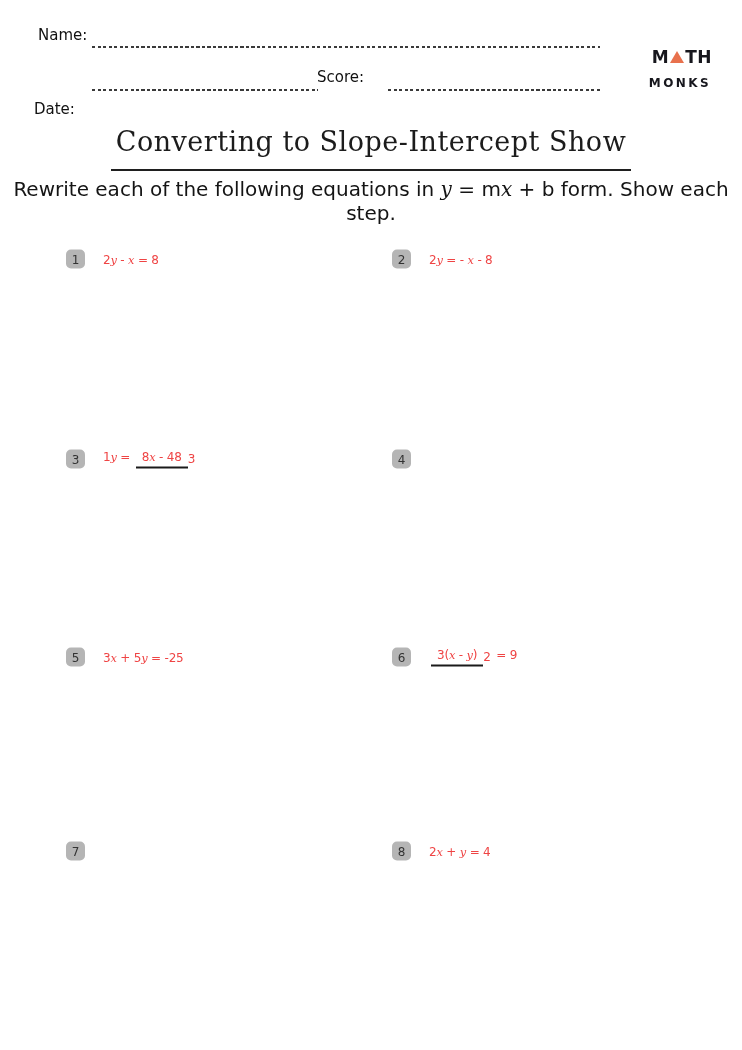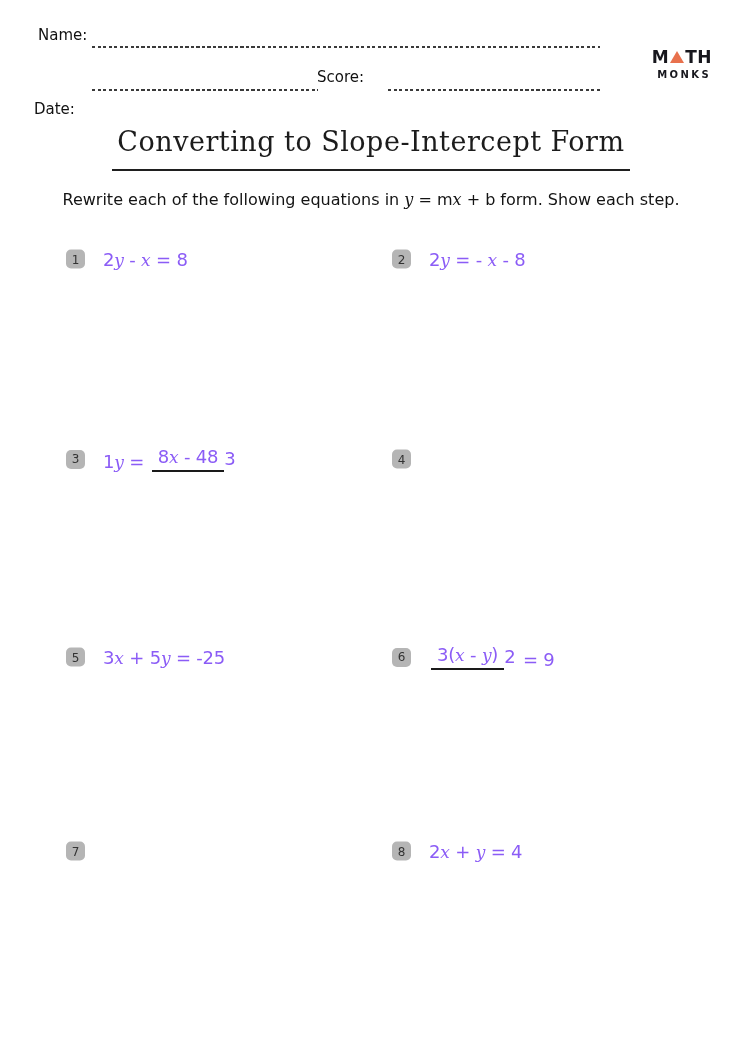--- a/index.html
+++ b/index.html
@@ -48,25 +48,25 @@
     line-height: 1;
   }
   .logo-triangle {
     width: 0; height: 0;
     border-left: 7px solid transparent;
     border-right: 7px solid transparent;
     border-bottom: 12px solid #e8714d;
     margin: 0 1px 1px 1px;
   }
   .logo-sub {
-    font-size: 10px;
+    font-size: 12px;
     font-weight: bold;
     letter-spacing: 2.4px;
     color: #17171d;
-    margin-top: 3px;
+    margin-top: 10px;
     margin-right: 1px;
   }
 
   
   .title-wrap {
     position: absolute;
     left: 0; right: 0; top: 126px;
     text-align: center;
   }
   .title {
@@ -76,23 +76,22 @@
     font-size: 27px;
     letter-spacing: 0.5px;
     color: #1c1c1c;
     padding: 0 5px 12px 5px;
     border-bottom: 2px solid #1f1f1f;
   }
   .instructions {
     position: absolute;
     left: 0; right: 0; top: 177px;
     text-align: center;
-    font-size: 16px;
+    font-size: 20px;
     color: #141414;
-    margin-top: 13px;
   }
   .instructions .var { font-family: "DejaVu Serif", serif; font-style: italic; }
 
   
   .problem {
     position: absolute;
     display: flex;
     align-items: center;
     gap: 18px;
     transform: translateY(-50%);
@@ -113,23 +112,23 @@
     background: #b5b5b5;
     border-radius: 5px;
     display: flex;
     align-items: center;
     justify-content: center;
     font-size: 12px;
     color: #333;
   }
   .eq {
     display: inline-flex;
-    align-items: flex-end;
-    font-size: 18px;
-    color: #8b5cf6;
+    align-items: flex-start;
+    font-size: 12px;
+    color: #ef4444;
     letter-spacing: -0.2px;
   }
   .eq .var {
     font-family: "DejaVu Serif", serif;
     font-style: italic;
     font-size: 0.95em;
   }
   .frac {
     display: inline-flex;
     align-items: stretch;
@@ -158,21 +157,21 @@
 <div class="logo">
   <div class="logo-top">
     <span>M</span>
     <span class="logo-triangle"></span>
     <span>TH</span>
   </div>
   <div class="logo-sub">MONKS</div>
 </div>
 
 <div class="title-wrap">
-  <h1 class="title">Converting to Slope-Intercept Form</h1>
+  <h1 class="title">Converting to Slope-Intercept Show</h1>
 </div>
 
 <div class="instructions"><span>Rewrite each of the following equations in </span><span class="var">y</span><span> = m</span><span class="var">x</span><span> + b form. Show each step.</span></div>
 
 <div class="problem p1">
   <span class="badge">1</span>
   <span class="eq"><span><span>2</span><span class="var">y</span><span> - </span><span class="var">x</span><span> = 8</span></span></span>
 </div>
 <div class="problem p2">
   <span class="badge">2</span>

